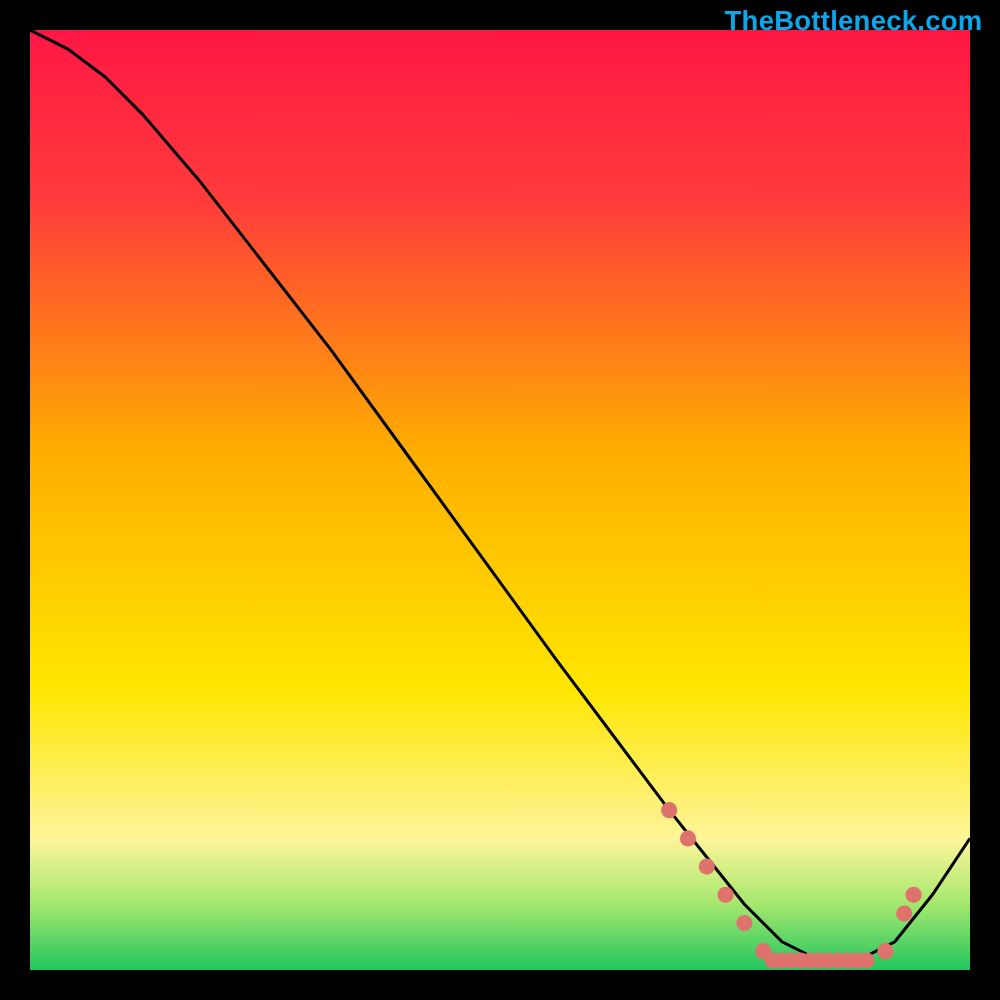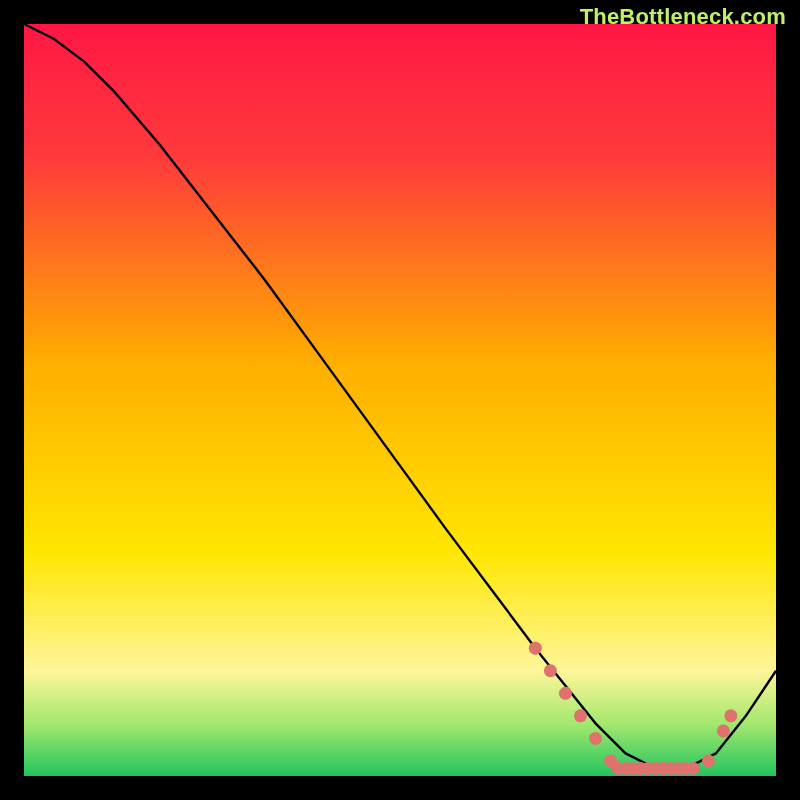--- a/index.html
+++ b/index.html
@@ -16,21 +16,21 @@
     width: 800px;
     height: 800px;
     background: #000;
   }
   .watermark {
     position: absolute;
     top: 4px;
     right: 14px;
     font-size: 22px;
     font-weight: bold;
-    color: #bef264;
+    color: #0ea5e9;
     letter-spacing: 0.2px;
     z-index: 5;
   }
   .plot-wrap {
     position: absolute;
     left: 24px;
     top: 24px;
     width: 752px;
     height: 752px;
     background: #000;

